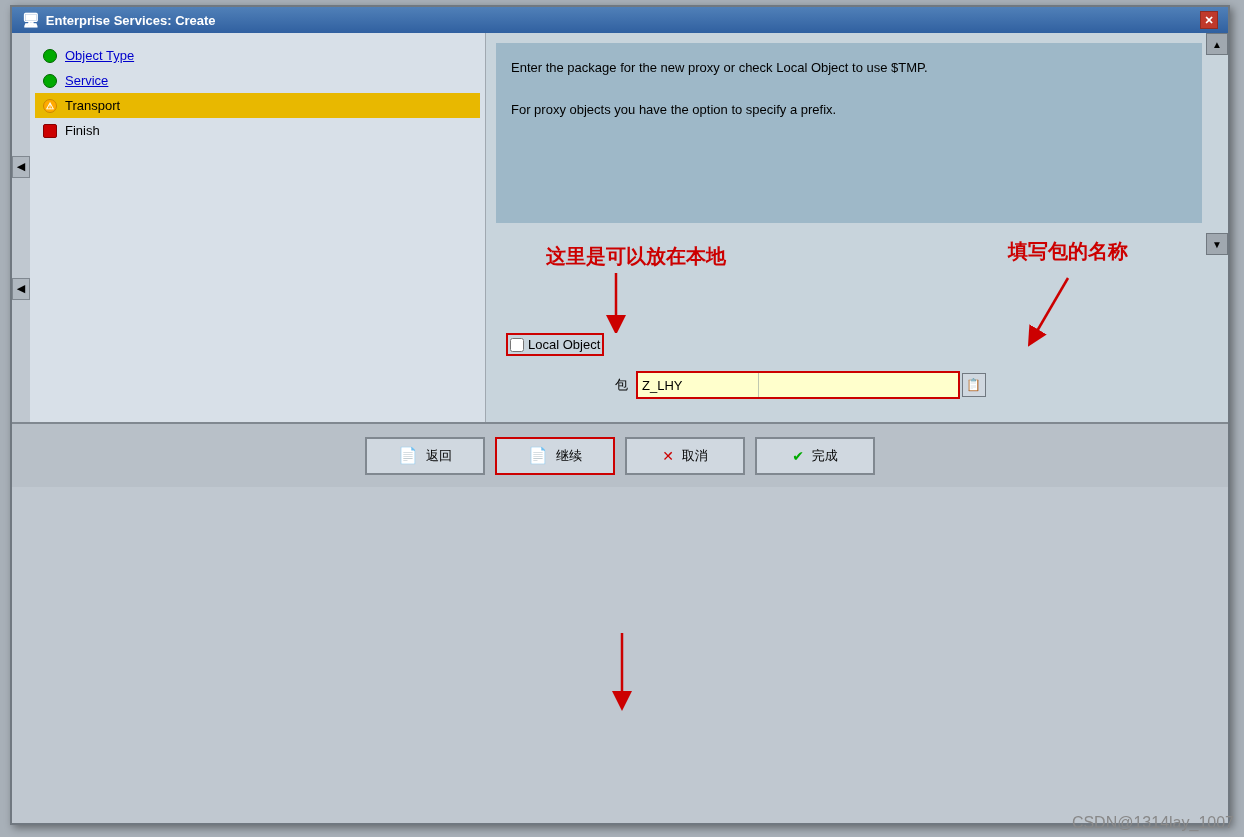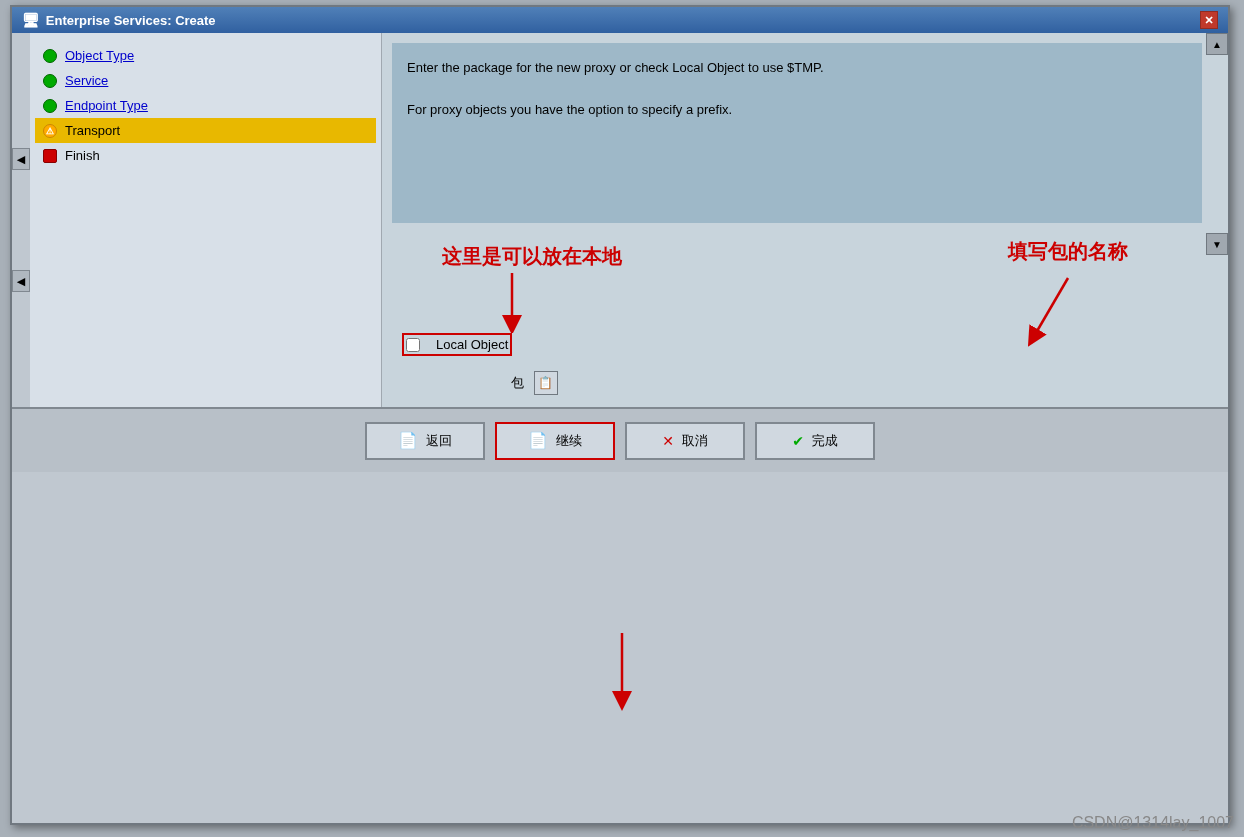--- a/index.html
+++ b/index.html
@@ -39,21 +39,21 @@
     }
 
     .dialog-body {
       display: flex;
       flex: 1;
       overflow: hidden;
     }
 
     
     .sidebar {
-      width: 352px;
+      width: 456px;
       background: #d8e0e8;
       border-right: 1px solid #a0a8b0;
       padding: 10px 5px;
       flex-shrink: 0;
     }
 
     .sidebar-item {
       display: flex;
       align-items: center;
       padding: 5px 8px;
@@ -238,24 +238,20 @@
             <div class="dot-green"></div>
             <a href="#">Object Type</a>
           </div>
 
 
           <div class="sidebar-item">
             <div class="dot-green"></div>
             <a href="#">Service</a>
           </div>
 
-          <div class="sidebar-item">
-            <div class="dot-green"></div>
-            <a href="#">Endpoint Type</a>
-          </div>
 
 
 
           <div class="sidebar-item active">
             <div class="dot-warning">⚠</div>
             <span>Transport</span>
           </div>
 
           <div class="sidebar-item">
             <div class="dot-error"></div>
@@ -272,21 +268,21 @@
         <div class="info-panel" style="margin-right:26px;">
           <div class="info-text">
             <p>Enter the package for the new proxy or check Local Object to use $TMP.</p>
             <br>
             <p>For proxy objects you have the option to specify a prefix.</p>
           </div>
         </div>
 
         <div style="position:absolute; right:0; top:200px; width:22px; height:22px; background:#a0a8b0; border:1px solid #707880; cursor:pointer; display:flex; align-items:center; justify-content:center; font-size:10px; z-index:5;">▼</div>
 
-        <div style="position:relative; flex:1; padding: 0 30px 4px 20px; margin-top: 20px;">
+        <div style="position:relative; flex:1; padding: 0 30px 15px 20px; margin-top: 20px;">
 
           <div style="position:absolute; top:-10px; left:60px; color:#cc0000; font-size:20px; font-weight:bold; white-space:nowrap;">这里是可以放在本地</div>
 
           <svg style="position:absolute; top:20px; left:110px; width:40px; height:60px;" viewBox="0 0 40 60">
             <defs>
               <marker id="ah1" markerWidth="8" markerHeight="8" refX="4" refY="4" orient="auto">
                 <path d="M0,0 L8,4 L0,8 Z" fill="#cc0000"></path>
               </marker>
             </defs>
             <line x1="20" y1="0" x2="20" y2="52" stroke="#cc0000" stroke-width="2.5" marker-end="url(#ah1)"></line>
@@ -297,28 +293,32 @@
           <svg style="position:absolute; top:20px; right:150px; width:60px; height:80px;" viewBox="0 0 60 80">
             <defs>
               <marker id="ah2" markerWidth="8" markerHeight="8" refX="4" refY="4" orient="auto">
                 <path d="M0,0 L8,4 L0,8 Z" fill="#cc0000"></path>
               </marker>
             </defs>
             <line x1="50" y1="5" x2="15" y2="65" stroke="#cc0000" stroke-width="2.5" marker-end="url(#ah2)"></line>
           </svg>
 
           <div class="local-object-row" style="margin-top:80px;">
-            <div style="border:2px solid #cc0000; padding:2px; display:inline-flex; align-items:center; gap:16px;">
+            <div style="border:2px solid #cc0000; padding:2px; display:inline-flex; align-items:center; gap:4px;">
               <input type="checkbox" id="localObj" style="">
               <label for="localObj" style="font-size:13px; cursor:pointer;">Local Object</label>
             </div>
           </div>
 
           <div class="form-row">
             <div class="form-label" style="width:130px; text-align:right; padding-right:8px;">包</div>
+            <div style="display:inline-flex; border:2px solid #cc0000; position:relative;">
+              <input type="text" class="form-input" style="width: 120px; background: rgb(255, 255, 204); border: none; height: 24px; font-size: 13px; padding: 2px 4px;" value="Z_LHY">
+              <div style="width:200px; background:#ffffcc; height:24px; border-left:1px solid #c0c8b0;"></div>
+            </div>
             <div style="width:24px; height:24px; background:#d0d8e0; border:1px solid #707880; cursor:pointer; display:flex; align-items:center; justify-content:center; font-size:12px; margin-left:2px;">📋</div>
           </div>
 
 
         </div>
 
       </div>
 
     </div>
 

